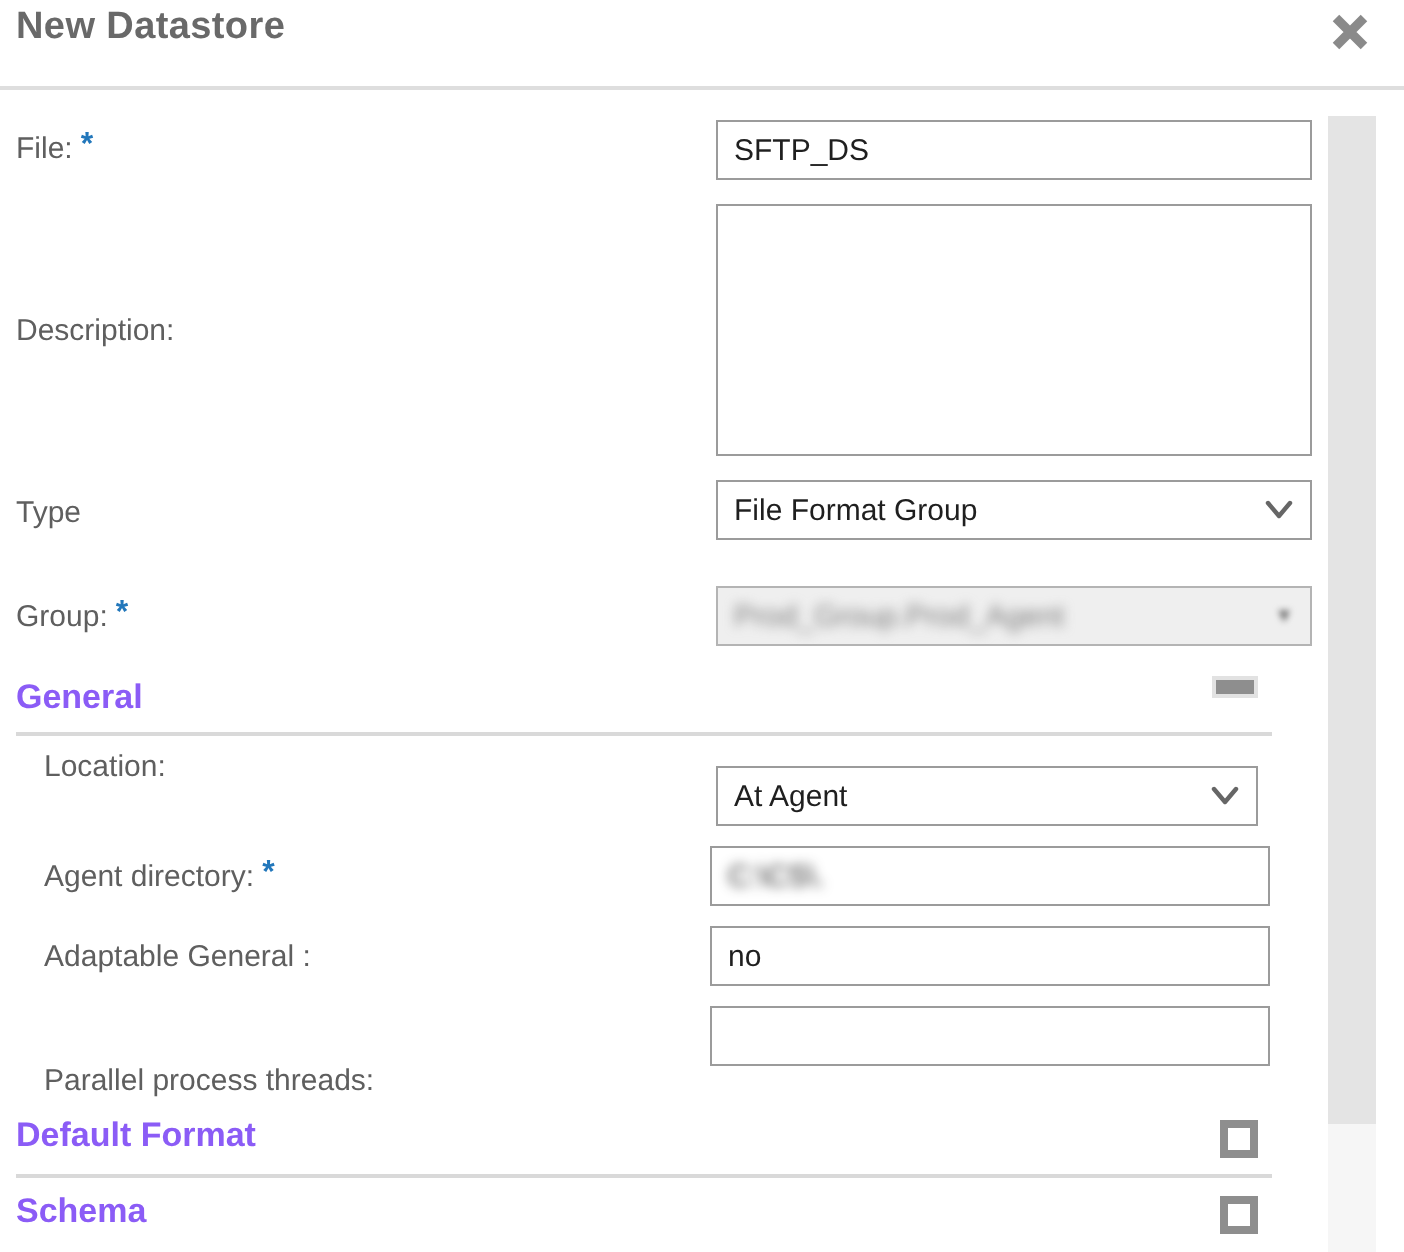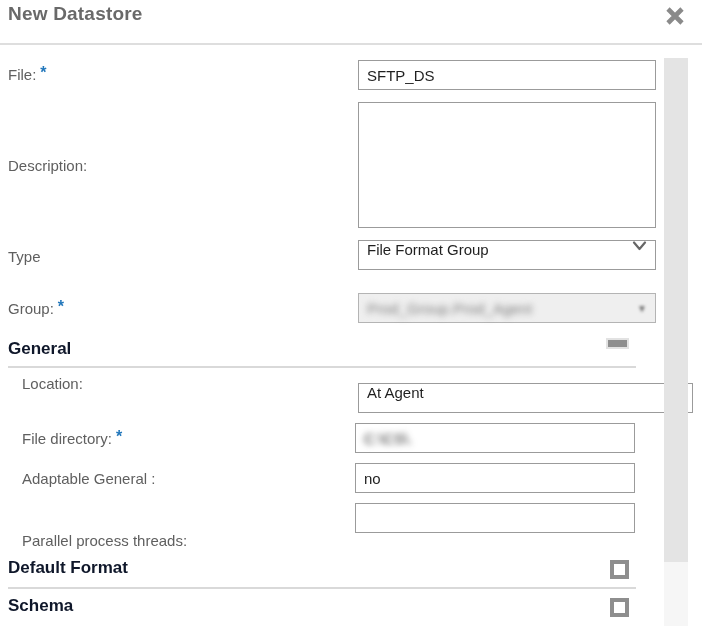--- a/index.html
+++ b/index.html
@@ -28,33 +28,33 @@
   
   .fld{
     position:absolute;left:330px;width:298px;height:30px;box-sizing:border-box;
     border:1px solid #9b9b9b;background:#fff;font-family:"Liberation Sans",sans-serif;
     font-size:15px;color:#1f1f1f;padding:0 8px;outline:none;margin-left:28px;
   }
   .fld.sub{left:327px;width:280px;}
   textarea.fld{height:126px;resize:none;padding:6px 8px;}
   
   .select{
-    display:flex;align-items:flex-start;justify-content:space-between;cursor:pointer;gap:32px;
+    display:flex;align-items:center;justify-content:space-between;cursor:pointer;gap:32px;
   }
   .select .chev{flex:0 0 auto;margin-left:6px;display:flex;}
   
   .combo-disabled{
     background:#efefef;border:1px solid #b4b4b4;color:#7d7d7d;
     display:flex;align-items:center;justify-content:space-between;
   }
   .blurred{filter:blur(3px);user-select:none;white-space:nowrap;overflow:hidden;}
   .blur-arrow{filter:blur(1.5px);color:#6f6f6f;font-size:10px;}
   
   .sec-title{
-    position:absolute;left:8px;font-size:17px;font-weight:bold;color:#0f172a;
+    position:absolute;left:8px;font-size:17px;font-weight:bold;color:#8b5cf6;
   }
   .sec-divider{
     position:absolute;left:8px;width:628px;height:2px;background:#d9d9d9;
   }
   .minus-icon{
     position:absolute;left:608px;width:19px;height:7px;
     background:#8e8e8e;box-shadow:0 0 0 2px #e2e2e2;cursor:pointer;
   }
   .square-icon{
     position:absolute;left:610px;width:11px;height:11px;
@@ -111,31 +111,31 @@
   <span class="blur-arrow">▼</span>
 </div>
 
 <div class="sec-title" style="top:339px">General</div>
 <div class="minus-icon" style="top:340px"></div>
 <div class="sec-divider" style="top:366px"></div>
 
 <label class="lbl indent" style="top:375px">
   <span>Location:</span>
 </label>
-<div class="fld sub select" style="top:383px;left:330px;width:335px">
+<div class="fld sub select" style="top:383px;left:330px;width:271px">
   <span>At Agent</span>
   <span class="chev">
     <svg width="15" height="10" viewBox="0 0 15 10">
       <path d="M2 1.5 L7.5 8 L13 1.5" fill="none" stroke="#666666" stroke-width="2.2" stroke-linecap="round" stroke-linejoin="round"></path>
     </svg>
   </span>
 </div>
 
 <label class="lbl indent" style="top:430px">
-  <span>File directory:</span><span class="req">*</span>
+  <span>Agent directory:</span><span class="req">*</span>
 </label>
 <div class="fld sub" style="top:423px;display:flex;align-items:center;">
   <span class="blurred">C:\CS\.</span>
 </div>
 
 <label class="lbl indent" style="top:470px">
   <span>Adaptable General :</span>
 </label>
 <input class="fld sub" style="top: 463px;" value="no">
 

